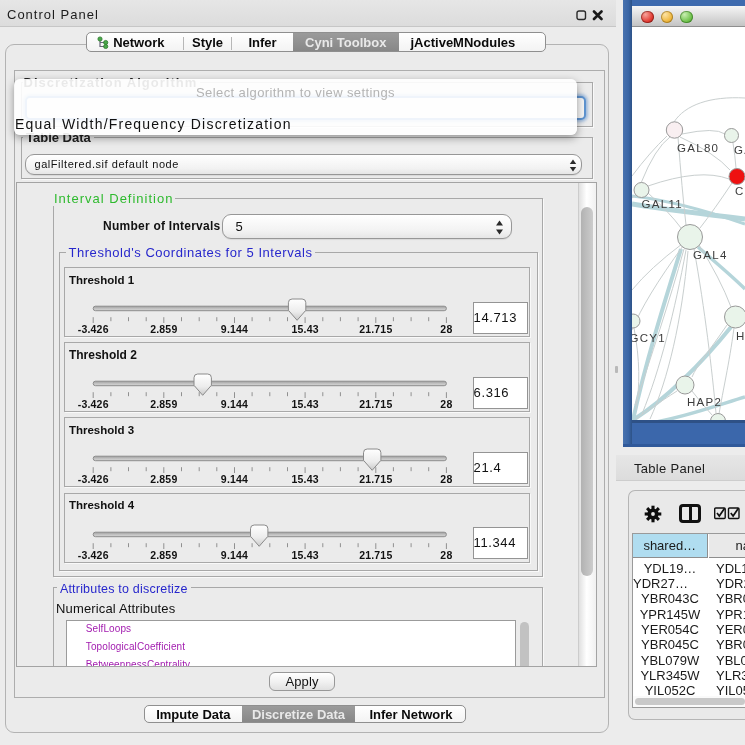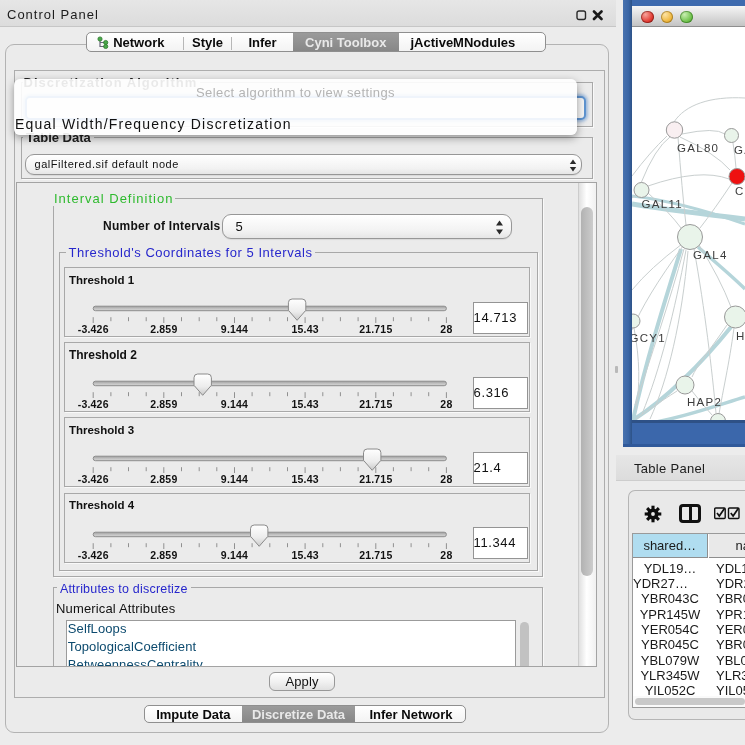--- a/index.html
+++ b/index.html
@@ -219,21 +219,21 @@
 <path d="M 185.5,34.7 q 0,-3.7 3.7,-3.7 l 10,0 q 3.7,0 3.7,3.7 l 0,7.6 l -8.7,10 l -8.7,-10 z" fill="url(#thg)" stroke="#8a8a8a" stroke-width="1"></path>
 </svg>
 <div class="vbox">11.344</div>
 </div>
   </div>
 
   <div class="etch" style="left:36.5px;top:404px;width:490px;height:110px"></div>
   <div class="gtitle" style="left:40.4px;top:399.4px;font-size:12.5px;letter-spacing:0.2px;color:#2727cc">Attributes to discretize</div>
   <div class="abs" style="left:39.5px;top:418.5px;font-weight:normal;font-size:13px;line-height:13px;letter-spacing:0.15px;color:#111">Numerical Attributes</div>
   <div class="abs" style="left:49.3px;top:436.7px;width:450.5px;height:47px;background:#fff;border:1px solid #9b9b9b">
-    <div style="margin:-1px 0 0 1px;font-size:13px;letter-spacing:0.1px;line-height:18px;color:#0c4a6e">SelfLoops<br>TopologicalCoefficient<br>BetweennessCentrality</div>
+    <div style="margin:-1px 0 0 19px;font-size:10px;letter-spacing:0.1px;line-height:18px;color:#a21caf">SelfLoops<br>TopologicalCoefficient<br>BetweennessCentrality</div>
   </div>
   <div class="abs" style="left:503.5px;top:438.7px;width:8.5px;height:45px;border-radius:5px 5px 0 0;background:#c2c2c2"></div>
 </div>
 
 <div class="abs" style="left:269px;top:671.5px;width:66px;height:19.5px;border:1px solid #989898;border-radius:6px;background:linear-gradient(#ffffff,#f0f0f0 55%,#e0e0e0);text-align:center;line-height:18px;font-size:13px;letter-spacing:0.1px;color:#111">Apply</div>
 
 <div class="tabbar" style="left:144px;top:704.5px;width:322px;height:18px">
   <div class="seg" style="width:96.8px;line-height:17px">Impute Data</div>
   <div class="seg segsel" style="width:113.4px;line-height:17px">Discretize Data</div>
   <div class="seg" style="width:111.7px;line-height:17px">Infer Network</div>

